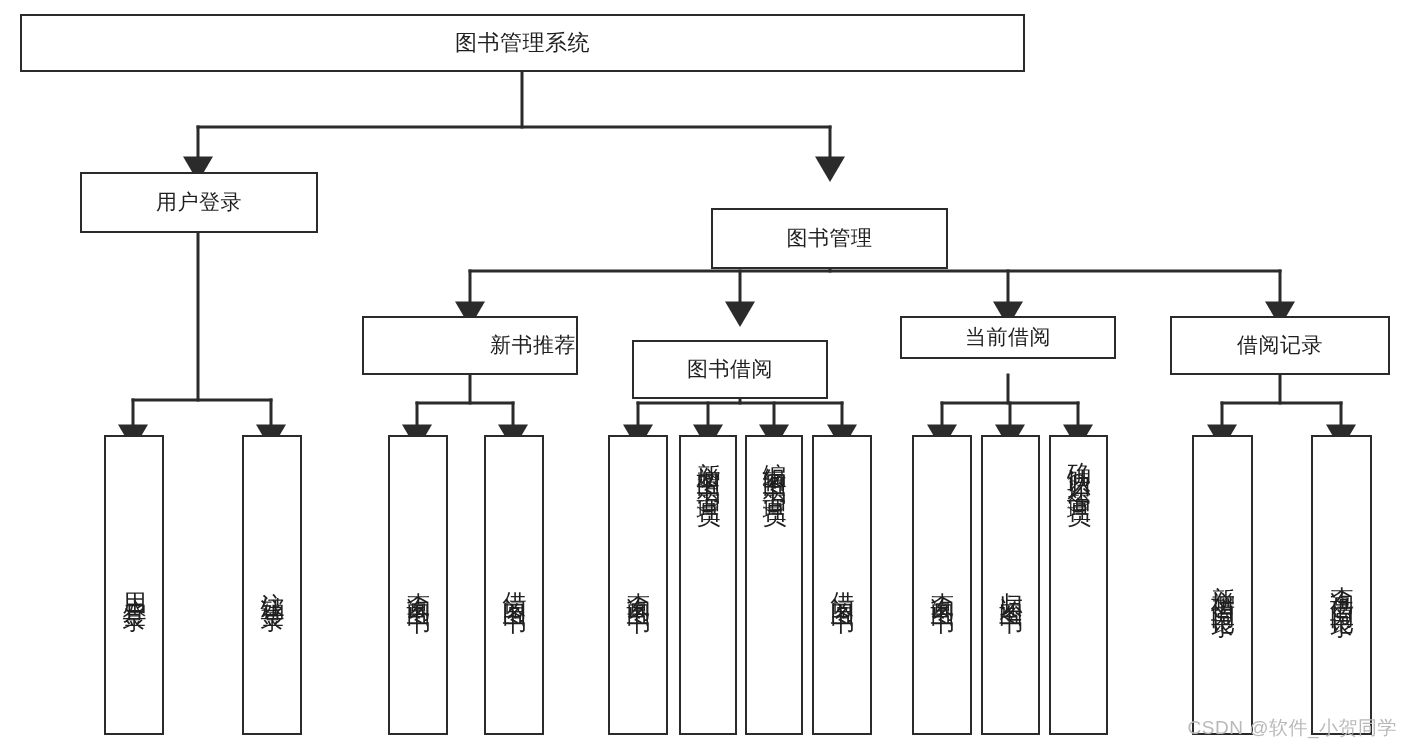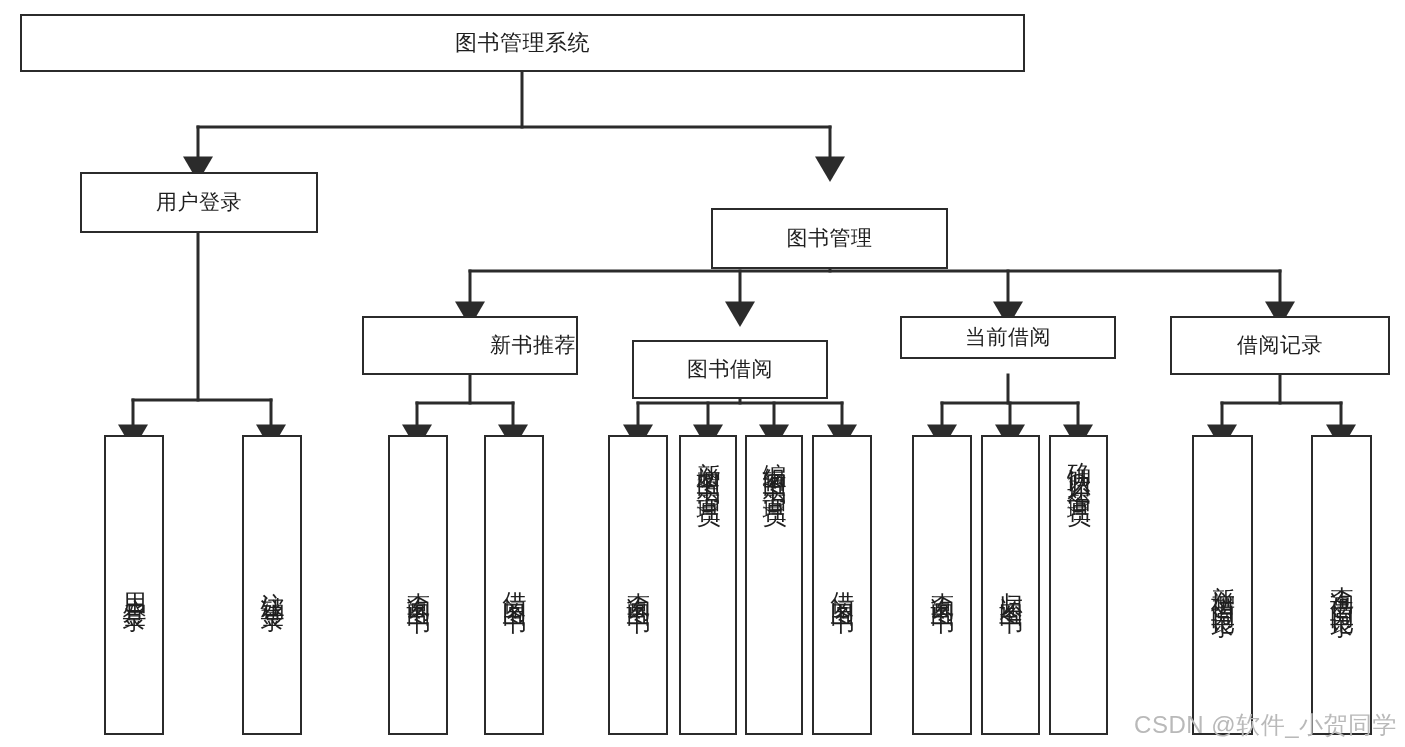--- a/index.html
+++ b/index.html
@@ -65,21 +65,21 @@
     white-space: nowrap;
   }
   .node.leaf.mid {
     align-items: center;
     padding-top: 0;
   }
   .watermark {
     position: absolute;
     right: 8px;
     bottom: 6px;
-    font-size: 24px;
+    font-size: 19px;
     color: #b9b9b9;
     letter-spacing: 0.5px;
     white-space: nowrap;
     user-select: none;
   }
 </style>
 </head>
 <body>
 
 <div id="canvas">

